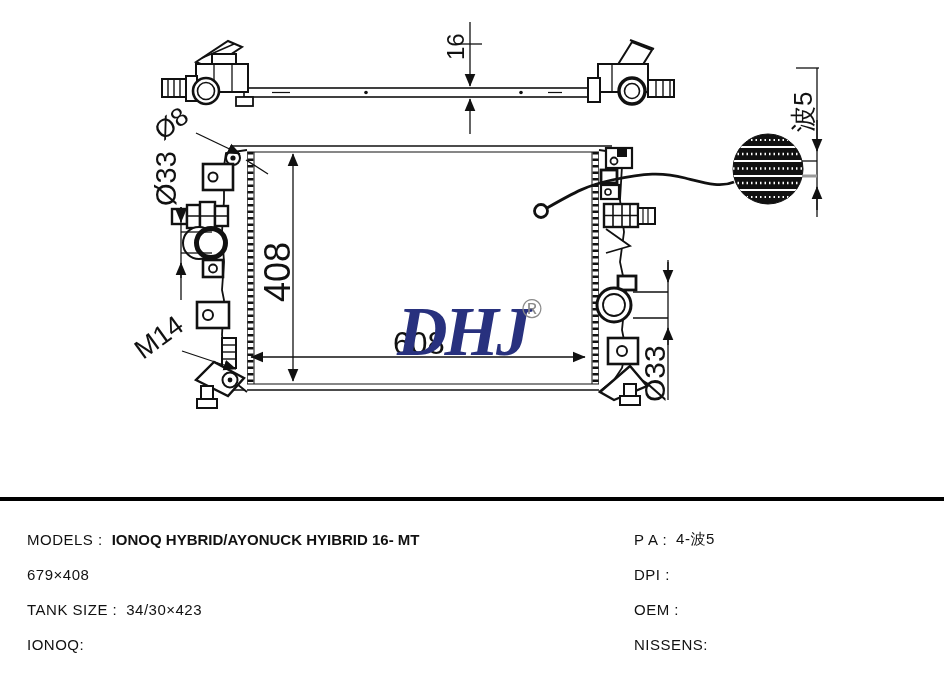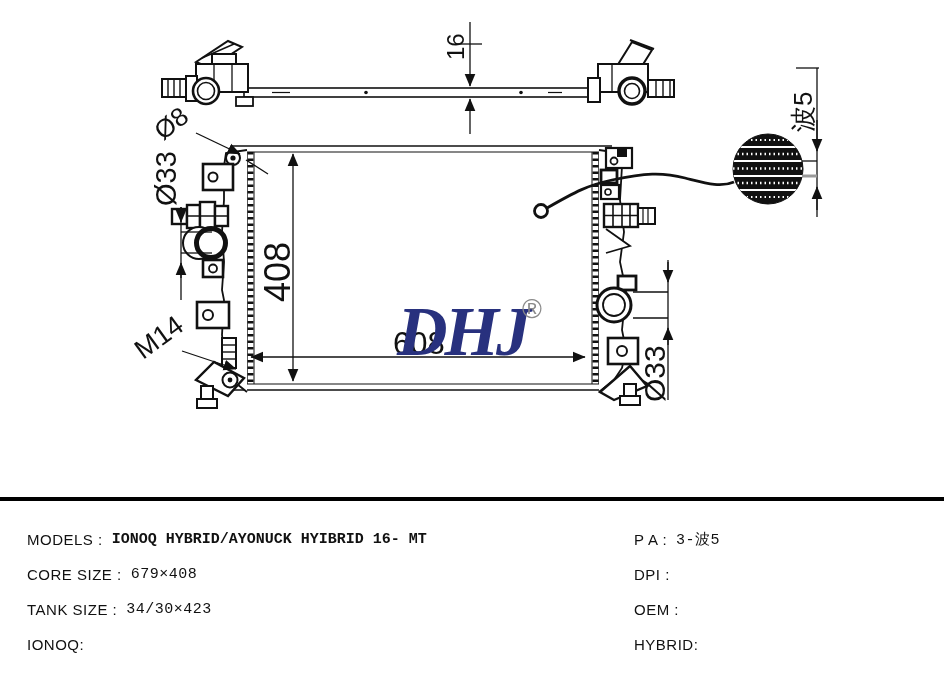--- a/index.html
+++ b/index.html
@@ -8,21 +8,21 @@
   .drawing{position:absolute;left:0;top:0;}
   .dim-label{font-family:"Liberation Sans",sans-serif;fill:#111;}
   .logo-text{font-family:"Liberation Serif",serif;font-weight:bold;font-style:italic;}
   .divider{position:absolute;left:0;top:497px;width:944px;height:4px;background:#000;}
   .spec-col{position:absolute;top:522px;}
   .spec-col.left{left:27px;width:590px;}
   .spec-col.right{left:634px;width:300px;}
   .spec-row{height:35px;display:flex;align-items:center;gap:9px;
             font-size:15px;letter-spacing:0.5px;white-space:nowrap;}
   .spec-label{font-weight:500;}
-  .spec-value{font-weight:500;font-family:Liberation Mono, monospace;}
+  .spec-value{font-weight:500;}
   .spec-row.models .spec-value{font-weight:bold;letter-spacing:0px;}
 </style>
 </head>
 <body>
 
 <div class="page">
 
   <svg class="drawing" width="944" height="500" viewBox="0 0 944 500">
     <defs>
       <marker id="arr" viewBox="0 0 10 10" refX="9.5" refY="5" markerWidth="10" markerHeight="10" orient="auto-start-reverse">
@@ -250,44 +250,43 @@
   </svg>
 
   <div class="divider"></div>
 
   <div class="spec-col left">
     <div class="spec-row models">
       <span class="spec-label">MODELS :</span>
       <span class="spec-value">IONOQ HYBRID/AYONUCK HYIBRID 16- MT</span>
     </div>
     <div class="spec-row">
-      <span class="spec-label">CORE SIZE :</span>
       <span class="spec-value">679×408</span>
     </div>
     <div class="spec-row">
       <span class="spec-label">TANK SIZE :</span>
       <span class="spec-value">34/30×423</span>
     </div>
     <div class="spec-row">
       <span class="spec-label">IONOQ:</span>
       <span class="spec-value"></span>
     </div>
   </div>
 
   <div class="spec-col right">
     <div class="spec-row">
       <span class="spec-label">P A :</span>
-      <span class="spec-value">3-波5</span>
+      <span class="spec-value">4-波5</span>
     </div>
     <div class="spec-row">
       <span class="spec-label">DPI :</span>
       <span class="spec-value"></span>
     </div>
     <div class="spec-row">
       <span class="spec-label">OEM :</span>
     </div>
     <div class="spec-row">
-      <span class="spec-label">HYBRID:</span>
+      <span class="spec-label">NISSENS:</span>
       <span class="spec-value"></span>
     </div>
   </div>
 
 </div>
 
 </body></html>

